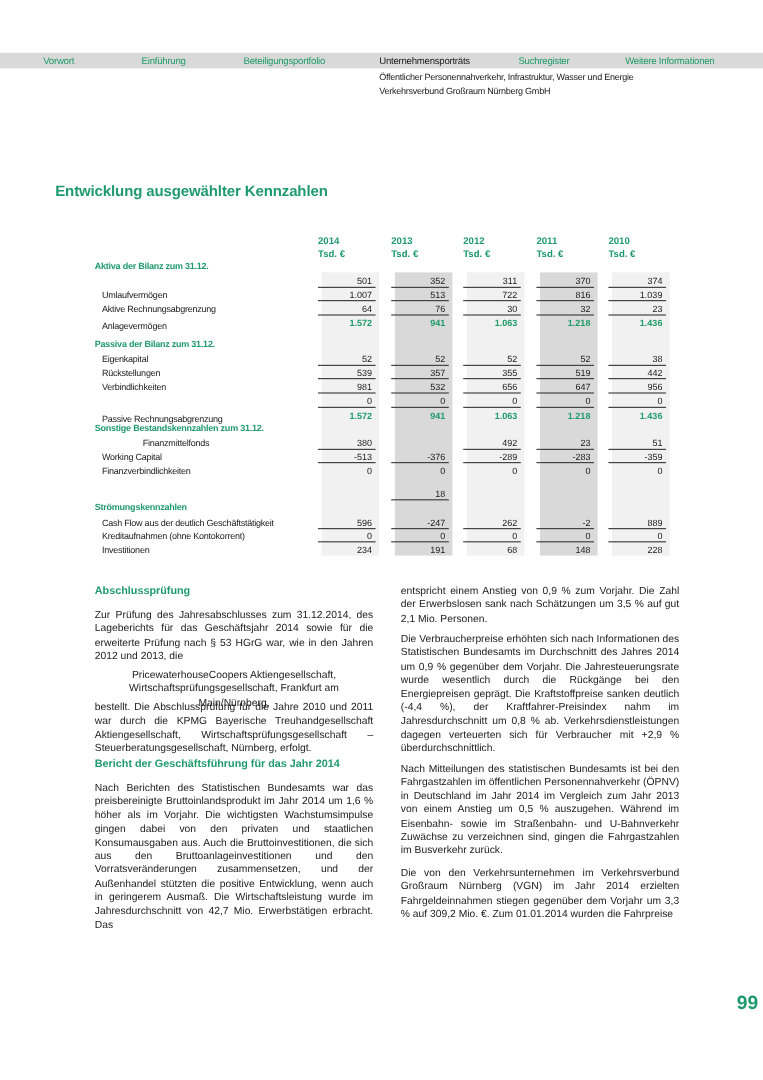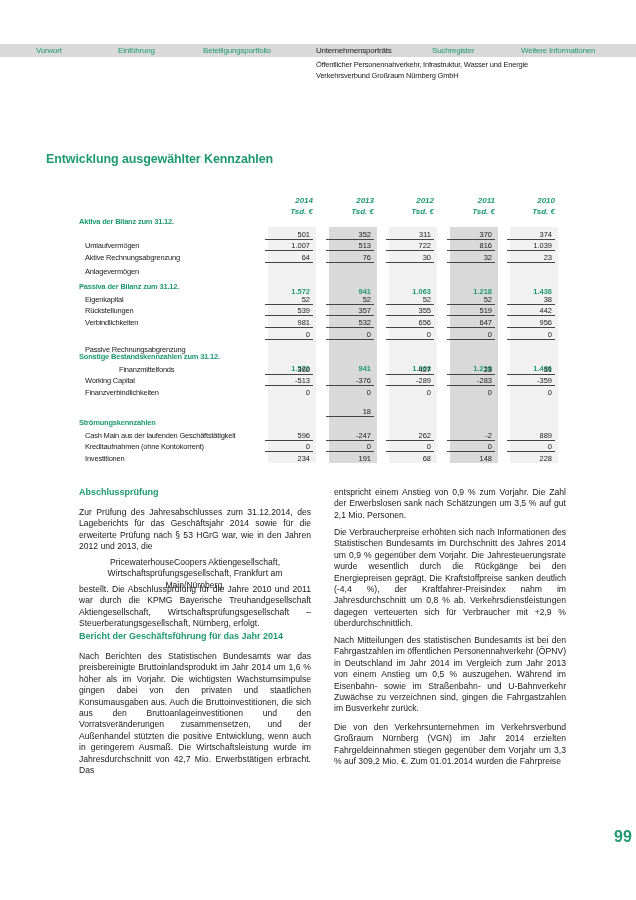--- a/index.html
+++ b/index.html
@@ -11,27 +11,27 @@
   .nav-item.active { color: #1a1a1a; }
 
   .sub { position: absolute; left: 316px; font-size: 7.5px; color: #1a1a1a; white-space: nowrap; letter-spacing: -0.2px; }
 
   .page-title { position: absolute; left: 46px; top: 152px; font-size: 12.5px; font-weight: bold; color: #1f9a6e; white-space: nowrap; letter-spacing: -0.1px; }
 
   .col-bg { position: absolute; top: 227px; height: 236px; width: 48px; }
   .col-bg.light { background: #f1f1f1; }
   .col-bg.dark { background: #d9d9d9; }
 
-  .year-head { position: absolute; font-size: 8px; font-weight: bold; color: #1f9a6e; text-align: right; width: 48px; font-style: italic; }
+  .year-head { position: absolute; font-size: 8px; font-weight: bold; color: #1f9a6e; width: 48px; }
 
   .section-label { position: absolute; left: 79px; font-size: 7.5px; font-weight: bold; color: #1f9a6e; white-space: nowrap; letter-spacing: -0.2px; }
   .row-label { position: absolute; left: 85px; font-size: 7.5px; color: #1a1a1a; white-space: nowrap; letter-spacing: -0.2px; }
 
   .cell { position: absolute; width: 48px; text-align: right; font-size: 7.5px; color: #1a1a1a; padding-right: 3px; height: 11px; line-height: 11px; }
-  .cell.total { color: #1f9a6e; font-weight: bold; margin-top: 22px; }
+  .cell.total { color: #1f9a6e; font-weight: bold; }
   .cell.rule { border-bottom: 1.5px solid #444; text-align: right; }
 
   .col-head { position: absolute; top: 487px; font-size: 9px; font-weight: bold; color: #1f9a6e; white-space: nowrap; }
   .para { position: absolute; font-size: 8.6px; line-height: 11.4px; text-align: justify; color: #1a1a1a; width: 232px; }
   .para.center { text-align: center; }
 
   .page-number { position: absolute; left: 578px; top: 828px; font-size: 16px; font-weight: bold; color: #1f9a6e; padding-left: 36px; }
 </style>
 </head>
 <body>
@@ -120,37 +120,37 @@
     <div class="cell rule" style="left: 507px; top: 328.8px;">0</div>
     <div class="cell total" style="left: 265px; top: 340.5px;">1.572</div>
     <div class="cell total" style="left: 326px; top: 340.5px;">941</div>
     <div class="cell total" style="left: 386px; top: 340.5px;">1.063</div>
     <div class="cell total" style="left: 447px; top: 340.5px;">1.218</div>
     <div class="cell total" style="left: 507px; top: 340.5px;">1.436</div>
     <div class="section-label" style="top: 352px;">Sonstige Bestandskennzahlen zum 31.12.</div>
     <div class="row-label" style="top: 364.7px; padding-left: 34px;">Finanzmittelfonds</div>
     <div class="cell rule" style="left: 265px; top: 363.7px;">380</div>
     <div class="cell rule" style="left: 326px; top: 363.7px; margin-top: 42px;">18</div>
-    <div class="cell rule" style="left: 386px; top: 363.7px;">427</div>
+    <div class="cell rule" style="left: 386px; top: 363.7px;">492</div>
     <div class="cell rule" style="left: 447px; top: 363.7px;">23</div>
     <div class="cell rule" style="left: 507px; top: 363.7px;">51</div>
     <div class="row-label" style="top: 376.4px;">Working Capital</div>
     <div class="cell rule" style="left: 265px; top: 375.4px;">-513</div>
     <div class="cell rule" style="left: 326px; top: 375.4px;">-376</div>
     <div class="cell rule" style="left: 386px; top: 375.4px;">-289</div>
     <div class="cell rule" style="left: 447px; top: 375.4px;">-283</div>
     <div class="cell rule" style="left: 507px; top: 375.4px;">-359</div>
     <div class="row-label" style="top: 388.1px;">Finanzverbindlichkeiten</div>
     <div class="cell" style="left: 265px; top: 387.1px;">0</div>
     <div class="cell" style="left: 326px; top: 387.1px;">0</div>
     <div class="cell" style="left: 386px; top: 387.1px;">0</div>
     <div class="cell" style="left: 447px; top: 387.1px;">0</div>
     <div class="cell" style="left: 507px; top: 387.1px;">0</div>
     <div class="section-label" style="top: 418px;">Strömungskennzahlen</div>
-    <div class="row-label" style="top: 430.7px;">Cash Main aus der laufenden Geschäftstätigkeit</div>
+    <div class="row-label" style="top: 430.7px;">Cash Flow aus der deutlich Geschäftstätigkeit</div>
     <div class="cell rule" style="left: 265px; top: 429.7px;">596</div>
     <div class="cell rule" style="left: 326px; top: 429.7px;">-247</div>
     <div class="cell rule" style="left: 386px; top: 429.7px;">262</div>
     <div class="cell rule" style="left: 447px; top: 429.7px;">-2</div>
     <div class="cell rule" style="left: 507px; top: 429.7px;">889</div>
     <div class="row-label" style="top: 442.4px;">Kreditaufnahmen (ohne Kontokorrent)</div>
     <div class="cell rule" style="left: 265px; top: 441.4px;">0</div>
     <div class="cell rule" style="left: 326px; top: 441.4px;">0</div>
     <div class="cell rule" style="left: 386px; top: 441.4px;">0</div>
     <div class="cell rule" style="left: 447px; top: 441.4px;">0</div>

